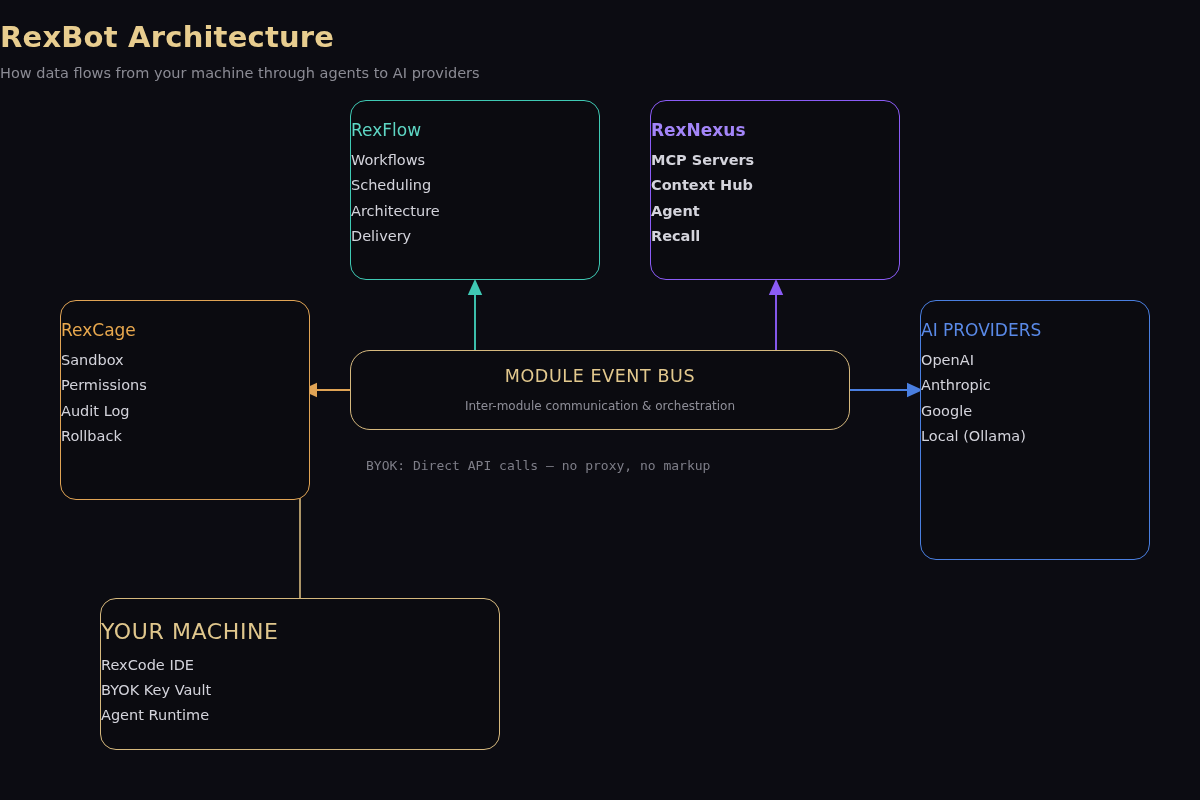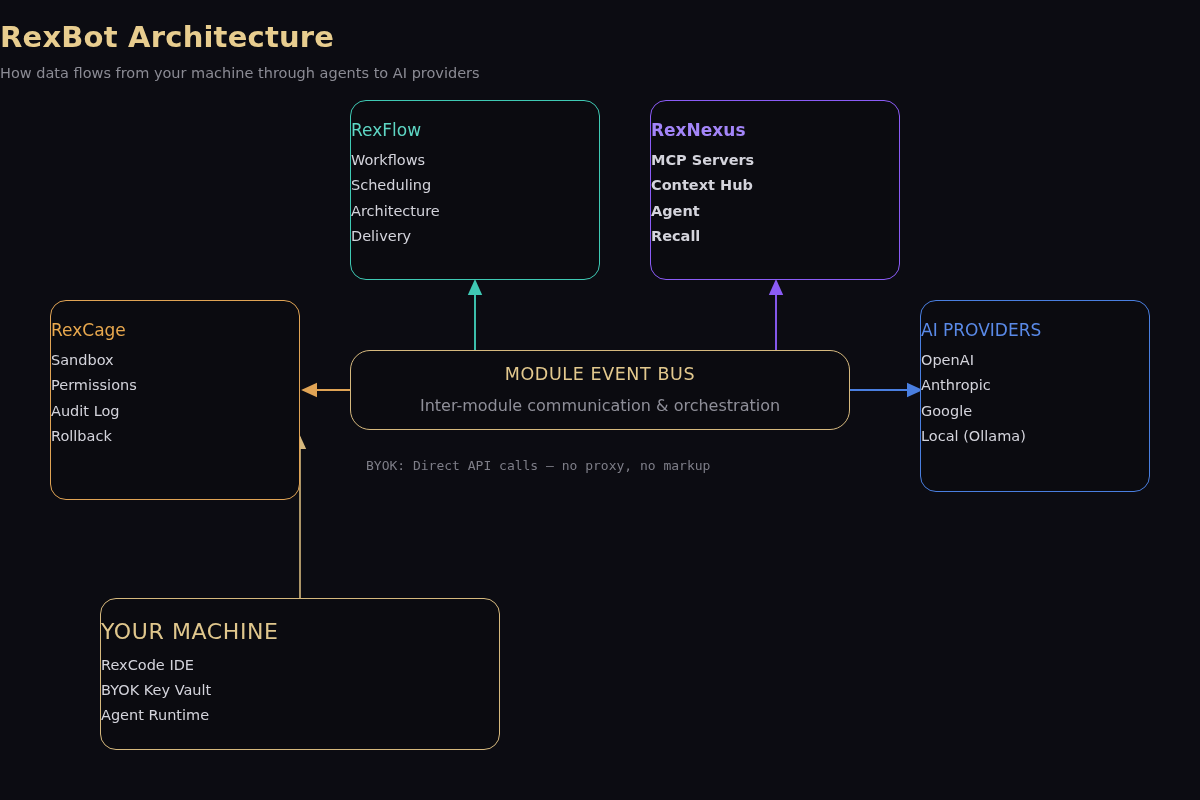--- a/index.html
+++ b/index.html
@@ -59,21 +59,21 @@
     color: #d4d4dc;
     line-height: 25.3px;
     white-space: nowrap;
   }
 
   
   .n-teal   { border-color: #3fc9b4; }
   .n-teal   .node-title { color: #5ed6c4; }
   .n-purple { border-color: #8b5cf6; font-weight: bold; }
   .n-purple .node-title { color: #a385f8; }
-  .n-orange { border-color: #e0a455; }
+  .n-orange { border-color: #e0a455; margin-left: 10px; }
   .n-orange .node-title { color: #e8a84e; }
   .n-blue   { border-color: #4a7fe0; }
   .n-blue   .node-title { color: #5a8ae8; }
   .n-gold   { border-color: #d6b97e; }
   .n-gold   .node-title { color: #e0c78d; }
 
   
   #bus {
     position: absolute;
     box-sizing: border-box;
@@ -86,21 +86,21 @@
     justify-content: center;
   }
   #bus-title {
     font-size: 17.5px;
     color: #e3c98e;
     letter-spacing: 0.6px;
     line-height: 1.3;
   }
   #bus-subtitle {
     margin-top: 11px;
-    font-size: 16px;
+    font-size: 12px;
     color: #8f8f99;
     line-height: 1.3;
   }
 
   
   #machine-title {
     font-size: 22px;
     letter-spacing: 0.6px;
   }
 
@@ -183,21 +183,21 @@
   </div>
 
   <div class="node n-orange" style="left:50px; top:300px; width:250px; height:200px;">
     <div class="node-title">RexCage</div>
     <div class="node-item">Sandbox</div>
     <div class="node-item">Permissions</div>
     <div class="node-item">Audit Log</div>
     <div class="node-item">Rollback</div>
   </div>
 
-  <div class="node n-blue" style="left:920px; top:300px; width:230px; height:192px;">
+  <div class="node n-blue" style="left:920px; top:300px; width:230px; height:260px;">
     <div class="node-title">AI PROVIDERS</div>
     <div class="node-item">OpenAI</div>
     <div class="node-item">Anthropic</div>
     <div class="node-item">Google</div>
     <div class="node-item">Local (Ollama)</div>
   </div>
 
   <div id="bus" style="left:350px; top:350px; width:500px; height:80px;border-radius:20px;">
     <div id="bus-title">MODULE EVENT BUS</div>
     <div id="bus-subtitle">Inter-module communication &amp; orchestration</div>

